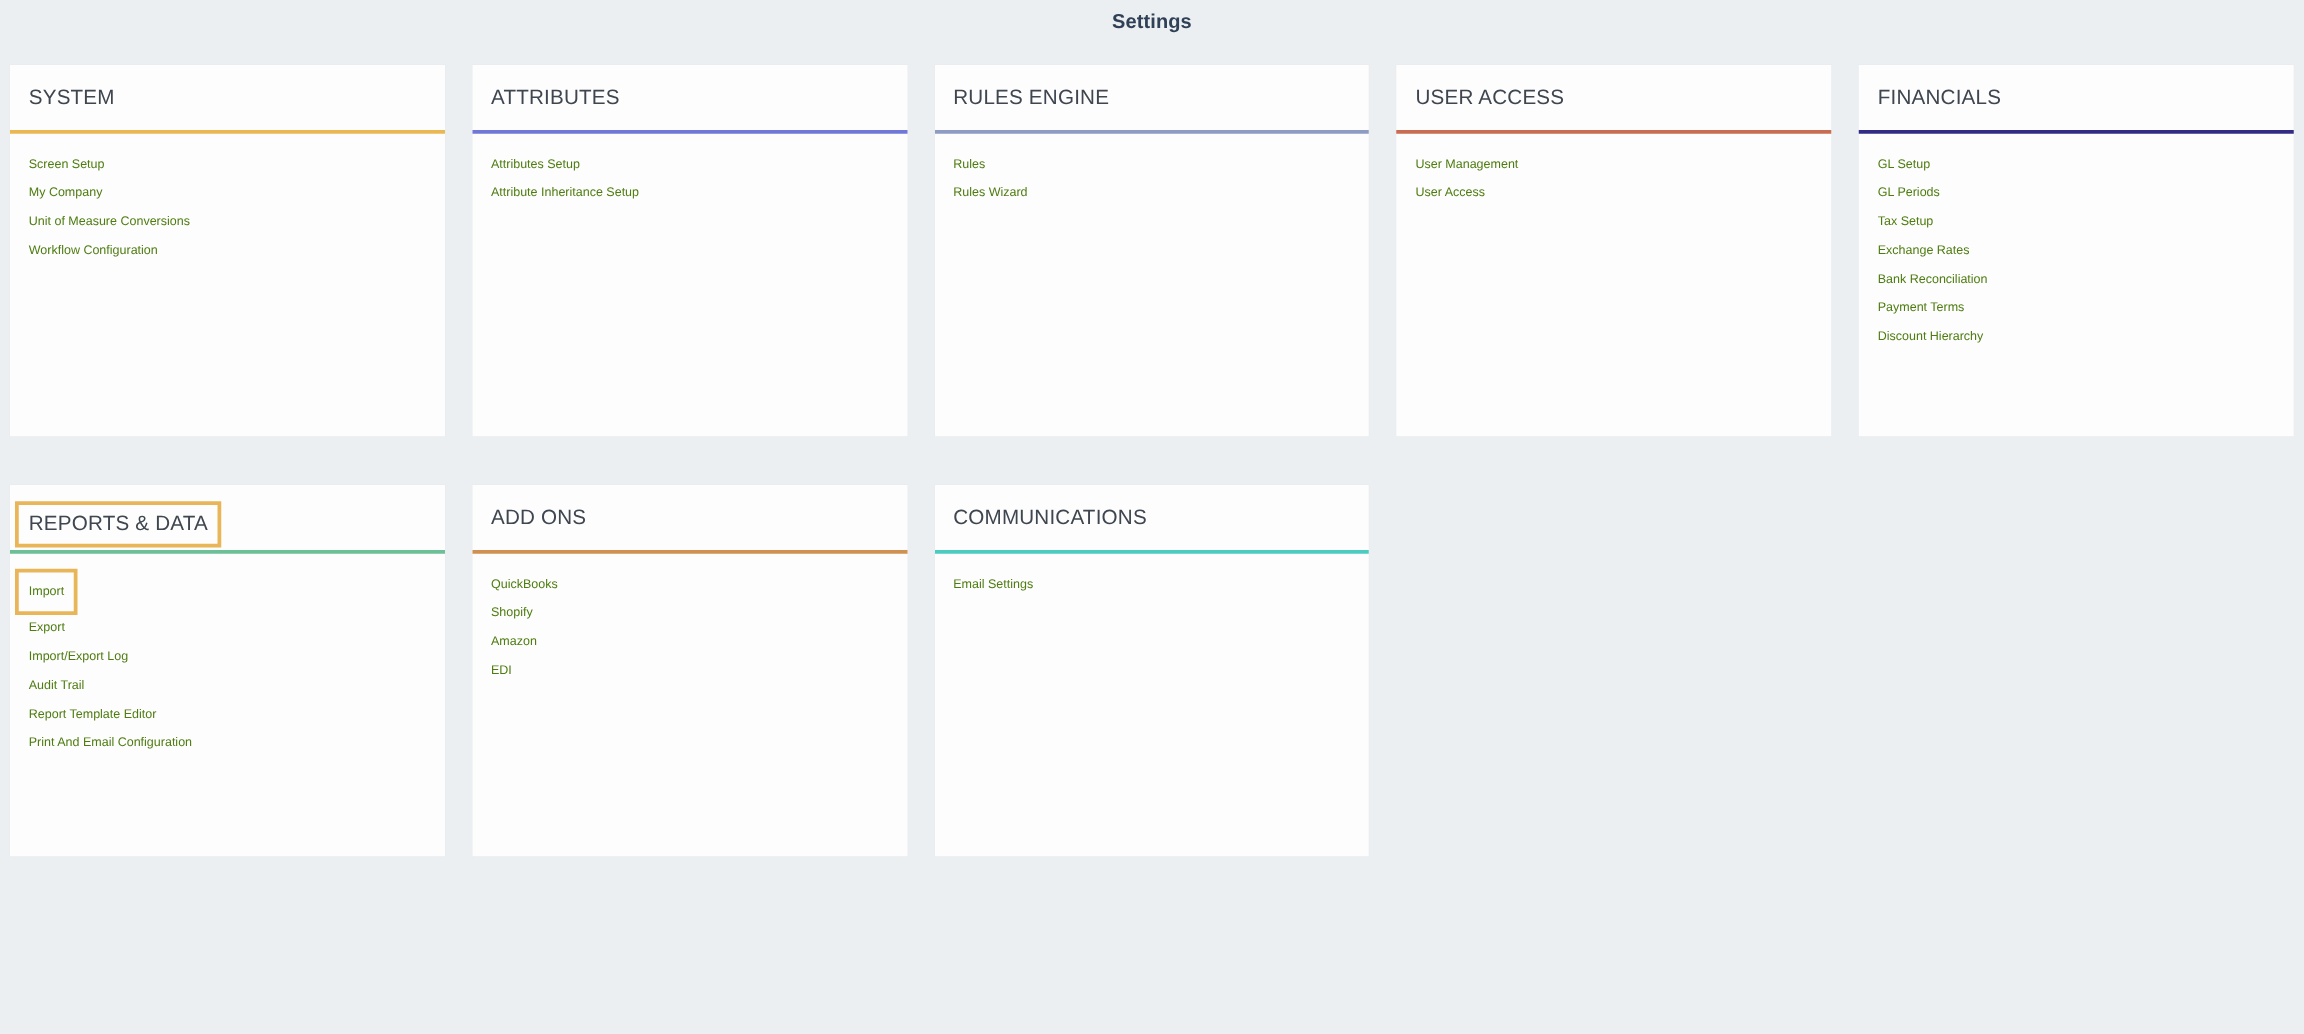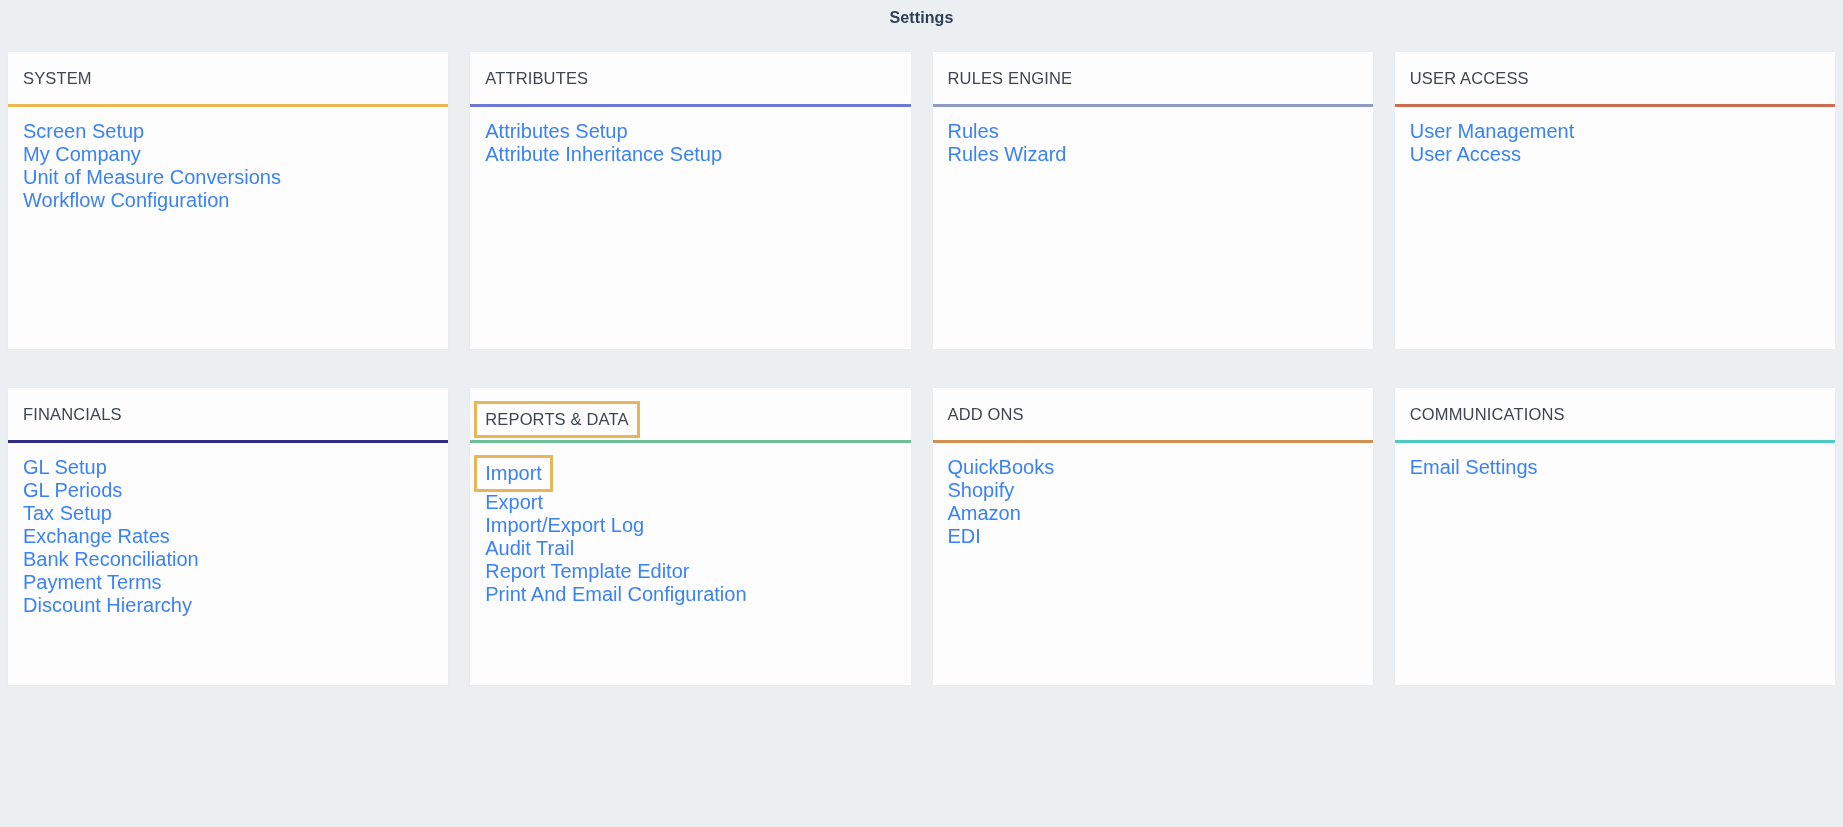--- a/index.html
+++ b/index.html
@@ -17,21 +17,21 @@
     font-size: 16px;
     color: #2f4057;
     padding-top: 9px;
     padding-bottom: 9px;
     letter-spacing: 0.1px;
     font-weight: bold;
   }
 
   #grid {
     display: grid;
-    grid-template-columns: repeat(4, 1fr);
+    grid-template-columns: repeat(5, 1fr);
     grid-template-rows: 297px 297px;
     column-gap: 22px;
     row-gap: 39px;
     padding: 16px 8px;
   }
 
   .card {
     background: #fdfdfd;
     display: flex;
     flex-direction: column;
@@ -71,22 +71,22 @@
 
   .card-body {
     padding: 13px 15px 0 15px;
     flex: 1;
     display: flex;
     flex-direction: column;
     align-items: flex-start;
   }
 
   .card-link {
-    font-size: 20px;
-    color: #3b82f6;
+    font-size: 10px;
+    color: #4d7c0f;
     line-height: 23px;
     padding: 0 3px;
     margin-left: -3px;
     white-space: nowrap;
     cursor: pointer;
   }
 
   .card-link.sel {
     box-shadow: 0 0 0 3px #e9b559;
     background: #fdfdfd;

